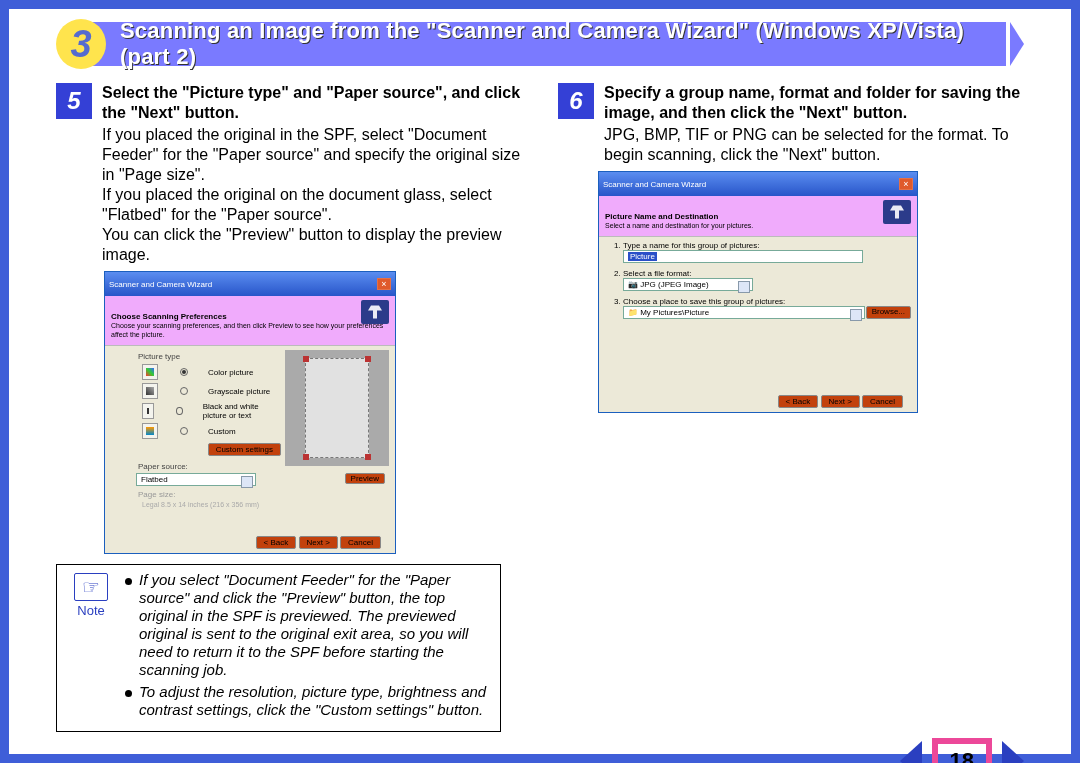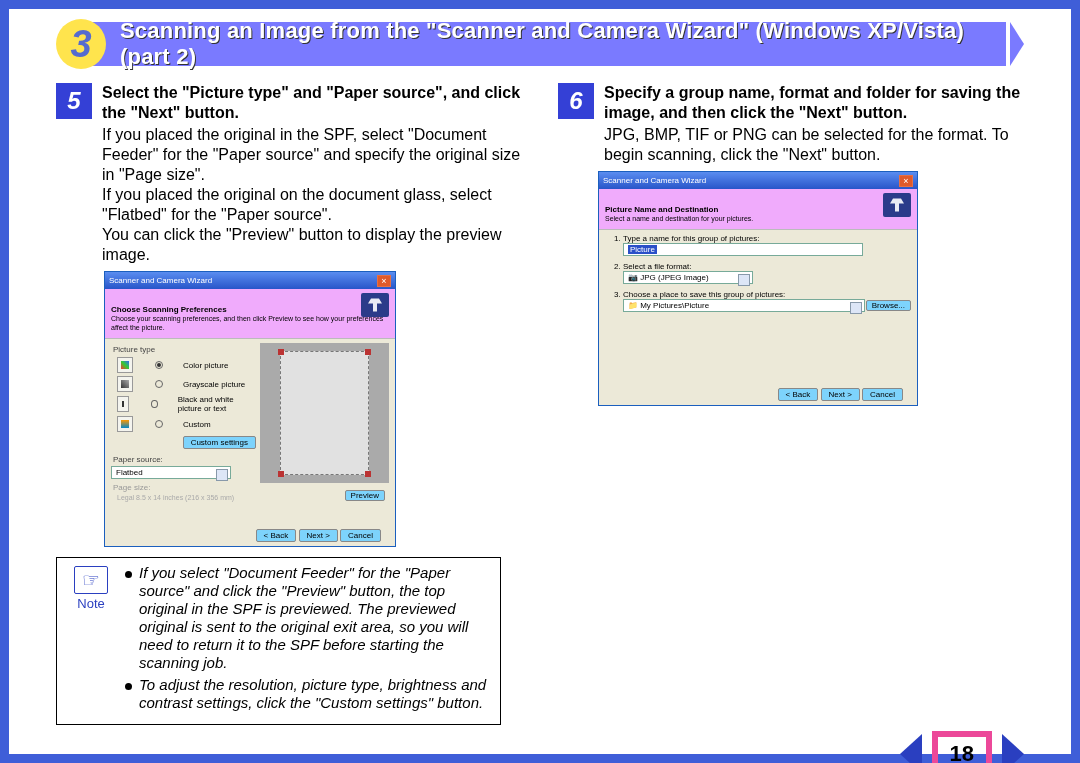--- a/index.html
+++ b/index.html
@@ -47,21 +47,21 @@
   .step-body { font-size: 16px; line-height: 1.25; margin-top: 2px; }
   .step-body + .step-body { margin-top: 0; }
 
   
   .winbox {
     margin: 6px 0 0 48px; width: 292px; border: 1px solid #1b5fbe;
     font-size: 8px; font-family: Tahoma, Arial, sans-serif;
     background: #ece9d8;
   }
   .winbox .wb-title {
-    height: 17px; background: linear-gradient(#5a8df0,#2855c9);
+    height: 24px; background: linear-gradient(#5a8df0,#2855c9);
     color: #fff; display: flex; align-items: center; padding: 0 4px;
     justify-content: space-between;
   }
   .winbox .wb-title .close {
     width: 14px; height: 12px; background: #e05a2b; border: 1px solid #fff2;
     color: #fff; font-size: 9px; text-align: center; line-height: 10px;
   }
   .winbox .wb-heading { background: #f0abfc; padding: 16px 6px 6px 6px; border-bottom: 1px solid #bbb; position: relative; }
   .winbox .wb-heading .hicon {
     position: absolute; right: 6px; top: 4px; width: 28px; height: 24px;
@@ -78,38 +78,38 @@
   .winbox .radio.sel::after{content:"";display:block;width:4px;height:4px;background:#333;border-radius:50%;margin:1px;}
   .winbox .ic {
     width:16px;height:16px;border:1px solid #999;background:#f4f4ee; margin-right:2px;
     position:relative;
   }
   .winbox .ic.color::after{content:"";position:absolute;inset:3px;background:linear-gradient(45deg,#f33,#3c3,#36f);}
   .winbox .ic.gs::after{content:"";position:absolute;inset:3px;background:linear-gradient(45deg,#333,#aaa);}
   .winbox .ic.bw::after{content:"";position:absolute;inset:4px;border:1px solid #333;}
   .winbox .ic.cu::after{content:"";position:absolute;inset:3px;background:linear-gradient(#f90,#08c);}
   .winbox .btn {
-    display:inline-block;border:1px solid #888;background:#7dd3fc;padding:1px 7px;
+    display:inline-block;border:1px solid #888;background:#c2410c;padding:1px 7px;
     font-size:8px;border-radius:2px;
   }
   .winbox .smallbtn { padding: 0 5px; }
   .winbox .footer { text-align:right; padding:4px 14px; background:#ece9d8; }
   .winbox .sel-box {
     display:inline-block; border:1px solid #7a9; background:#fff; padding:1px 18px 1px 4px;
     position:relative; min-width:120px;
   }
   .winbox .sel-box::after{
     content:""; position:absolute; right:2px; top:2px; width:10px;height:10px;
     background:#dde6f7;border:1px solid #89a;
   }
 
   
   .wb-split { display:flex; gap:4px; }
-  .wb-left { flex: 0 0 145px; }
-  .wb-right { flex: 1; background:#aaa; height:140px; position:relative; }
+  .wb-left { flex: 0 0 145px; margin-left: 25px; }
+  .wb-right { flex: 1; background:#aaa; height:116px; position:relative; }
   .wb-right .paper {
     position:absolute; inset:8px 20px 8px 20px; background:#e1e1e1;
     border:1px dashed #777;
   }
   .wb-right .h { position:absolute; width:6px;height:6px;background:#b33; }
   .wb-right .h.tl{left:18px;top:6px} .wb-right .h.tr{right:18px;top:6px}
   .wb-right .h.bl{left:18px;bottom:6px} .wb-right .h.br{right:18px;bottom:6px}
 
   
   .winbox.r { width: 320px; margin-left: 40px; }
@@ -271,21 +271,21 @@
             <li>
               <div>Type a name for this group of pictures:</div>
               <div class="nameinput"><span>Picture</span></div>
             </li>
             <li>
               <div>Select a file format:</div>
               <span class="sel-box" style="min-width:130px">📷 <span>JPG (JPEG Image)</span></span>
             </li>
             <li>
               <div>Choose a place to save this group of pictures:</div>
-              <div style="display:flex;gap:1px;align-items:center">
+              <div style="display:flex;gap:1px;">
                 <span class="sel-box" style="flex:1;min-width:200px">📁 <span>My Pictures\Picture</span></span>
                 <span class="btn smallbtn">Browse...</span>
               </div>
             </li>
           </ol>
         </div>
         <div class="footer" style="margin-top:60px">
           <span class="btn">&lt; Back</span>
           <span class="btn">Next &gt;</span>
           <span class="btn">Cancel</span>

